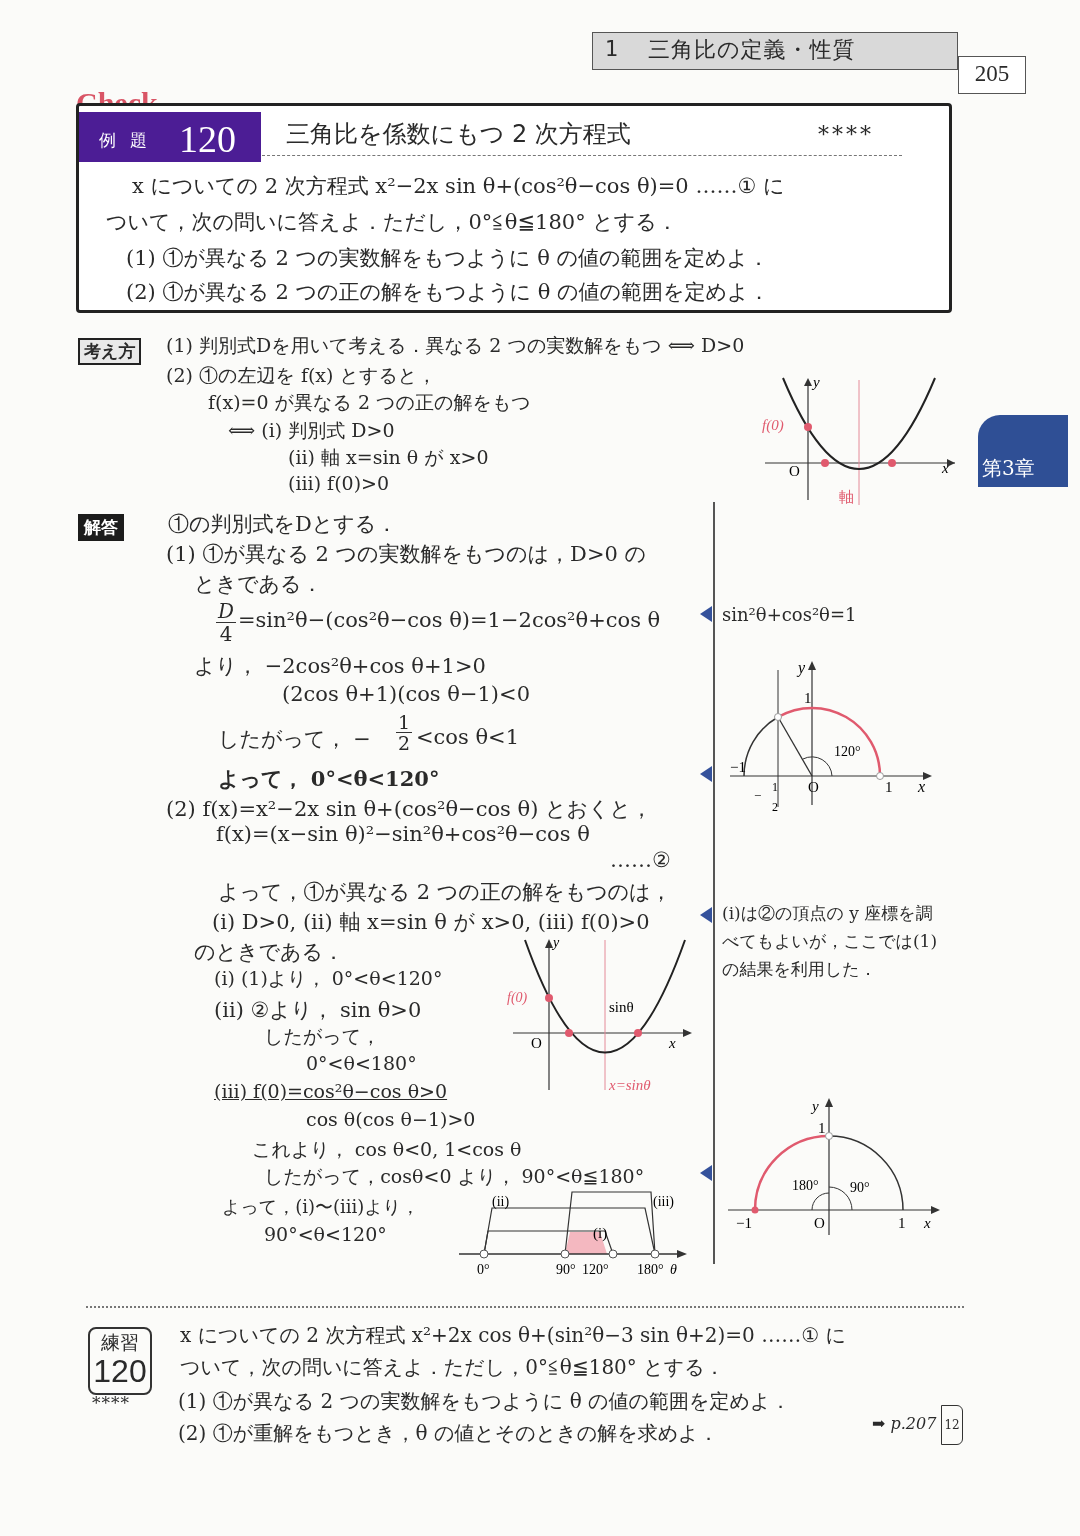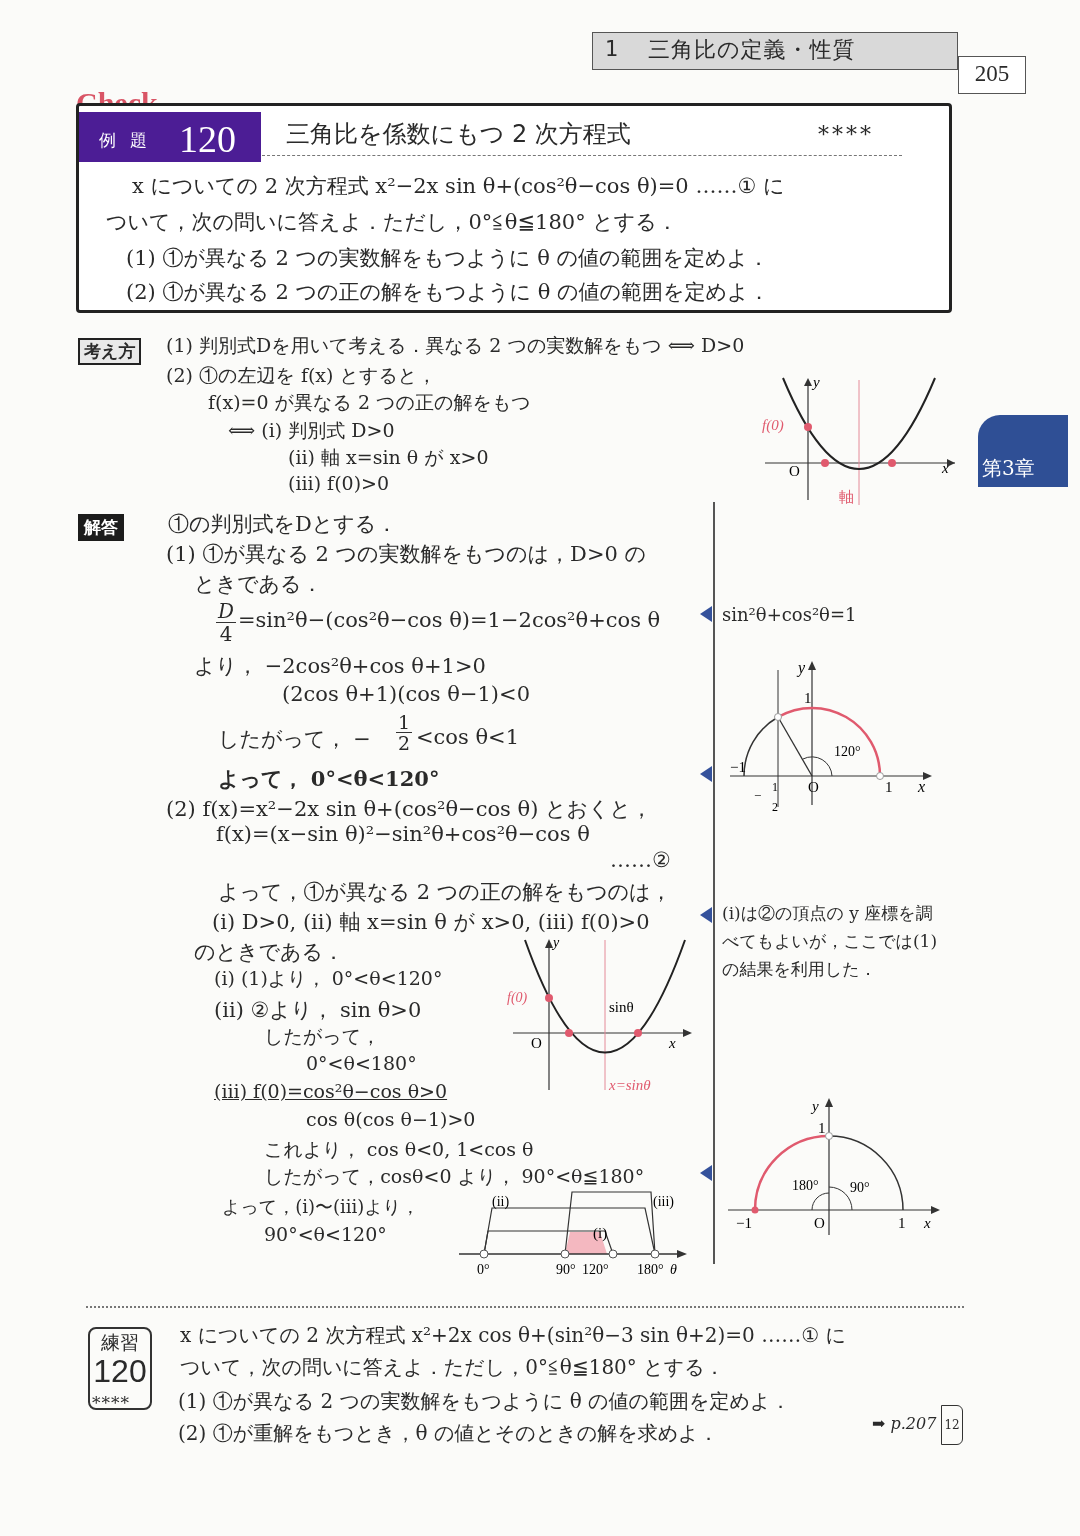--- a/index.html
+++ b/index.html
@@ -32,21 +32,21 @@
   .tag { border:2px solid #222; font-size:17px; padding:0 4px; font-family:"DejaVu Sans", sans-serif; font-weight:bold; background:#e9e9e9; }
   .tag-dark { background:#1c1c1c; color:#fff; border-color:#1c1c1c; }
 
   .side-line { left:713px; top:502px; width:2px; height:762px; background:#555; }
   .arrow { width:0; height:0; border-top:8px solid transparent; border-bottom:8px solid transparent; border-right:12px solid #34519b; }
 
   .chapter { left:978px; top:415px; width:90px; height:72px; background:#2f4f95; border-radius:22px 0 0 0; color:#fff; }
   .chapter span { position:absolute; left:4px; top:40px; font-size:20px; }
 
   .dots { left:86px; top:1306px; width:878px; border-top:2px dotted #777; }
-  .prac-box { left:88px; top:1327px; width:64px; height:83px; border:2px solid #333; border-radius:8px; box-sizing:border-box; text-align:center; }
+  .prac-box { left:88px; top:1327px; width:64px; height:68px; border:2px solid #333; border-radius:8px; box-sizing:border-box; text-align:center; }
   .prac-box .a { font-size:19px; display:block; margin-top:1px; font-family:"DejaVu Sans", sans-serif; }
   .prac-box .b { font-size:32px; display:block; line-height:30px; font-family:"Liberation Sans", sans-serif; }
   .ref-box { border:1px solid #333; font-size:12px; padding:12px 2px; border-radius:0 6px 6px 0; }
   svg text { font-family:"Liberation Serif", serif; }
 </style>
 </head>
 <body>
 
 <div class="abs hdr-box"></div>
 <div class="abs hdr-num sans">1</div>
@@ -120,21 +120,21 @@
 <div class="abs ptxt" style="left:610px;top:848px;">……②</div>
 <div class="abs ptxt" style="left:218px;top:878px;">よって，①が異なる 2 つの正の解をもつのは，</div>
 <div class="abs ptxt" style="left:212px;top:908px;">(i) D&gt;0, (ii) 軸 x=sin θ が x&gt;0, (iii) f(0)&gt;0</div>
 <div class="abs ptxt" style="left:194px;top:938px;">のときである．</div>
 <div class="abs ptxt" style="left:214px;top:966px;font-size:19px;">(i)  (1)より，     0°&lt;θ&lt;120°</div>
 <div class="abs ptxt" style="left:214px;top:996px;font-size:21px;">(ii)  ②より，     sin θ&gt;0</div>
 <div class="abs ptxt" style="left:264px;top:1024px;font-size:19px;">したがって，</div>
 <div class="abs ptxt" style="left:306px;top:1052px;font-size:19px;">0°&lt;θ&lt;180°</div>
 <div class="abs ptxt" style="left:214px;top:1080px;font-size:19px;text-decoration:underline;">(iii)  f(0)=cos²θ−cos θ&gt;0</div>
 <div class="abs ptxt" style="left:306px;top:1108px;font-size:19px;">cos θ(cos θ−1)&gt;0</div>
-<div class="abs ptxt" style="left:264px;top:1137px;font-size:19px;">これより，   cos θ&lt;0,  1&lt;cos θ</div>
+<div class="abs ptxt" style="left:252px;top:1137px;font-size:19px;">これより，   cos θ&lt;0,  1&lt;cos θ</div>
 <div class="abs ptxt" style="left:264px;top:1164px;font-size:19px;">したがって，cosθ&lt;0 より，     90°&lt;θ≦180°</div>
 <div class="abs ptxt" style="left:222px;top:1195px;font-size:18px;">よって，(i)〜(iii)より，</div>
 <div class="abs ptxt" style="left:264px;top:1223px;font-size:19px;font-weight:normal;">90°&lt;θ&lt;120°</div>
 
 <div class="abs side-line"></div>
 <div class="abs arrow" style="left:700px;top:606px;"></div>
 <div class="abs arrow" style="left:700px;top:766px;"></div>
 <div class="abs arrow" style="left:700px;top:907px;"></div>
 <div class="abs arrow" style="left:700px;top:1165px;"></div>
 

